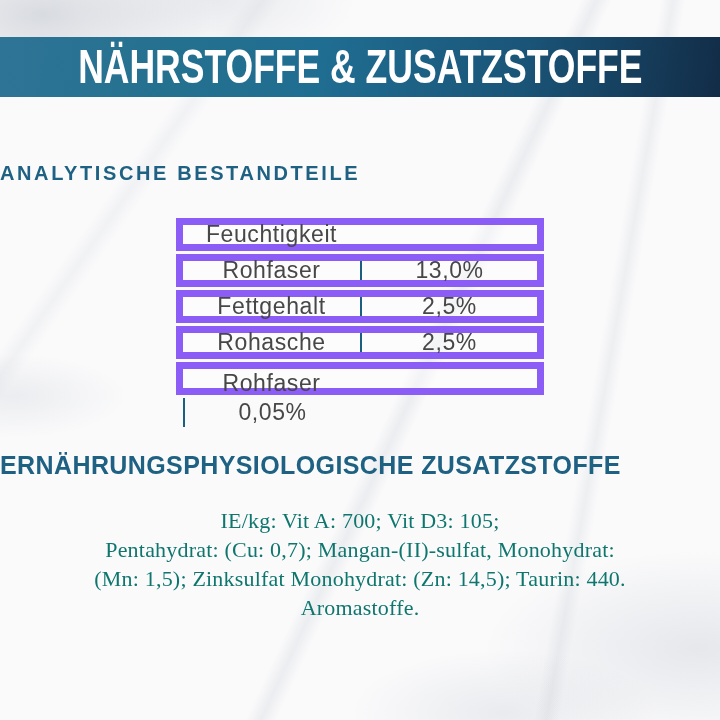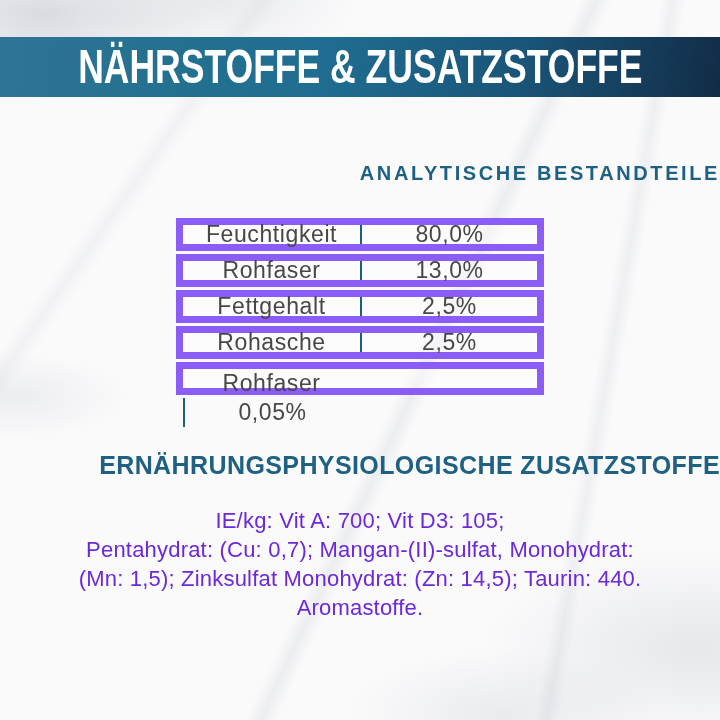--- a/index.html
+++ b/index.html
@@ -38,21 +38,21 @@
     font-size: 48px;
     font-weight: 700;
     letter-spacing: 0px;
     white-space: nowrap;
     transform: scaleX(0.74);
     transform-origin: center center;
     line-height: 60px;
   }
   .section-heading {
     margin: 0;
-    text-align: right;
+    text-align: left;
     color: #1f6183;
     font-weight: 700;
     white-space: nowrap;
   }
   .heading-analytical {
     margin-top: 64px;
     font-size: 20px;
     letter-spacing: 2.6px;
     line-height: 24px;
   }
@@ -84,21 +84,22 @@
   .heading-additives {
     margin-top: 55px;
     font-size: 25px;
     letter-spacing: 0.4px;
     line-height: 30px;
   }
   .additives-text {
     margin: 26px auto 0 auto;
     width: 680px;
     text-align: center;
-    color: #6d28d9;
+    color: #0f766e;
+    font-family: Liberation Serif, serif;
   }
   .additives-line {
     font-size: 22px;
     line-height: 29px;
     letter-spacing: 0.2px;
     white-space: nowrap;
   }
 </style>
 </head>
 <body>
@@ -106,21 +107,20 @@
 <header class="banner">
   <span class="banner-text">NÄHRSTOFFE &amp; ZUSATZSTOFFE</span>
 </header>
 
 <section>
   <h2 class="section-heading heading-analytical">ANALYTISCHE BESTANDTEILE</h2>
 
   <div class="nutrition-table">
     <div class="trow">
       <div class="cell label">Feuchtigkeit</div>
-      <div class="cell value">80,0%</div>
     </div>
     <div class="trow">
       <div class="cell label">Rohfaser</div>
       <div class="cell value">13,0%</div>
     </div>
     <div class="trow">
       <div class="cell label">Fettgehalt</div>
       <div class="cell value">2,5%</div>
     </div>
     <div class="trow">

